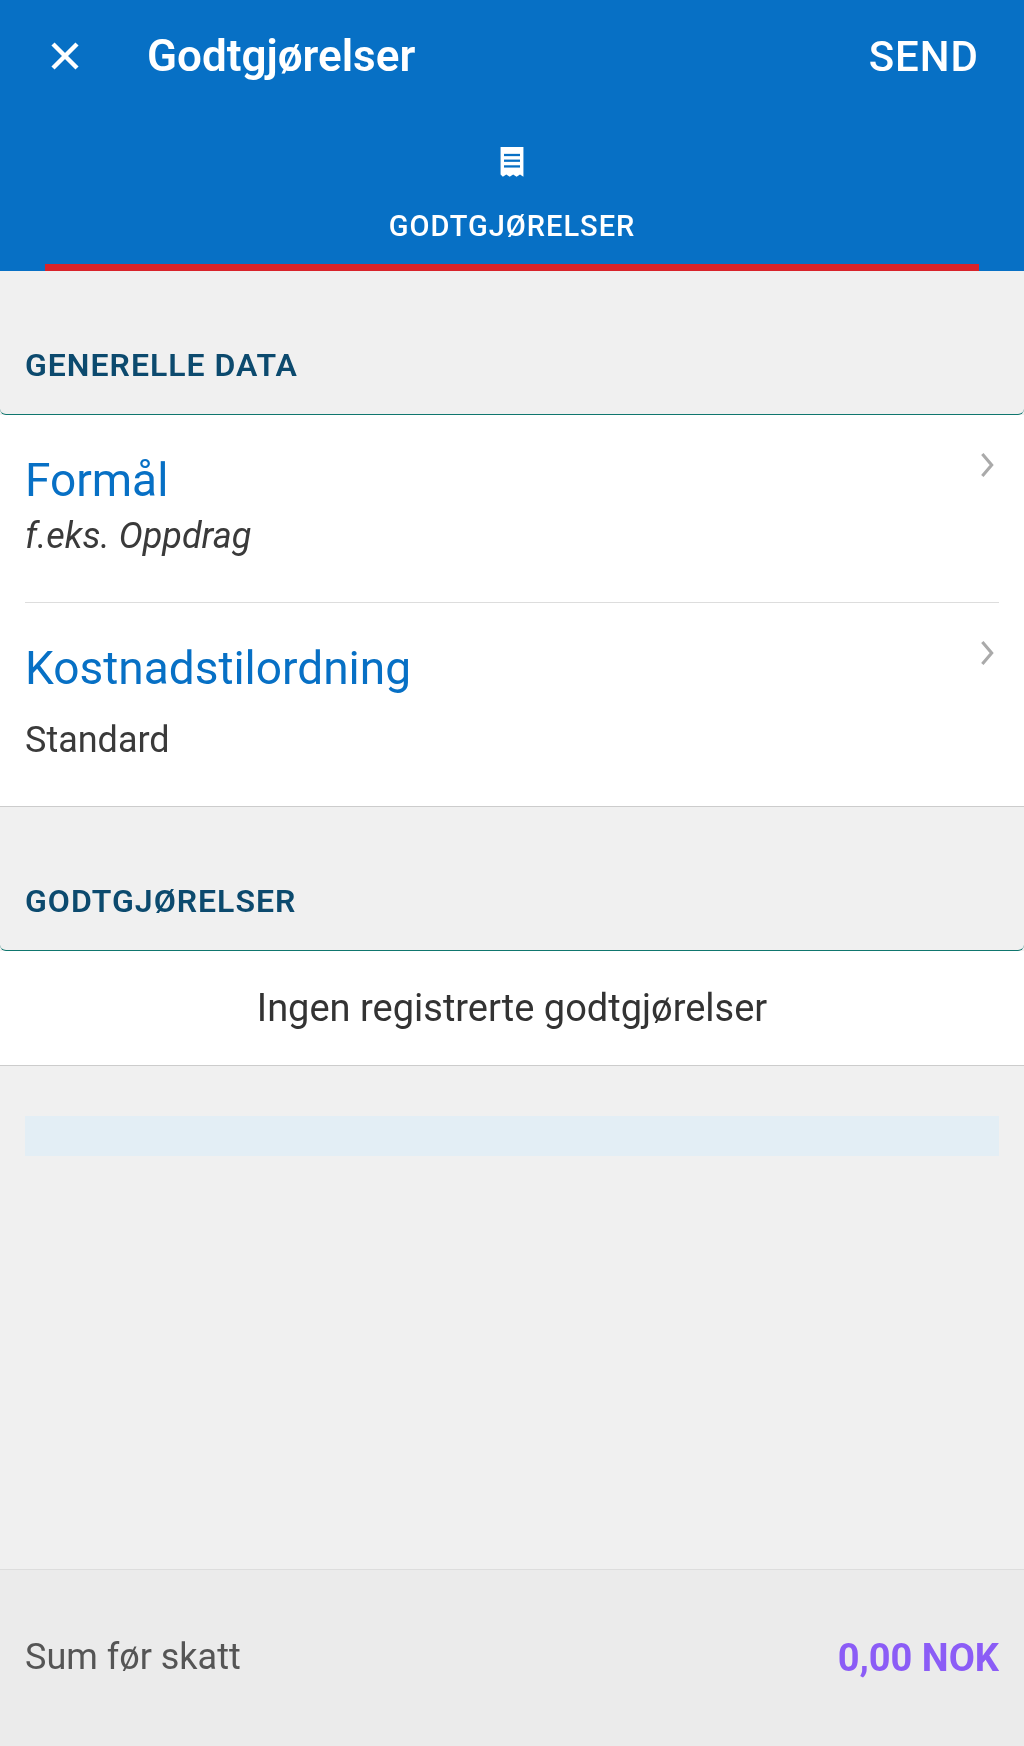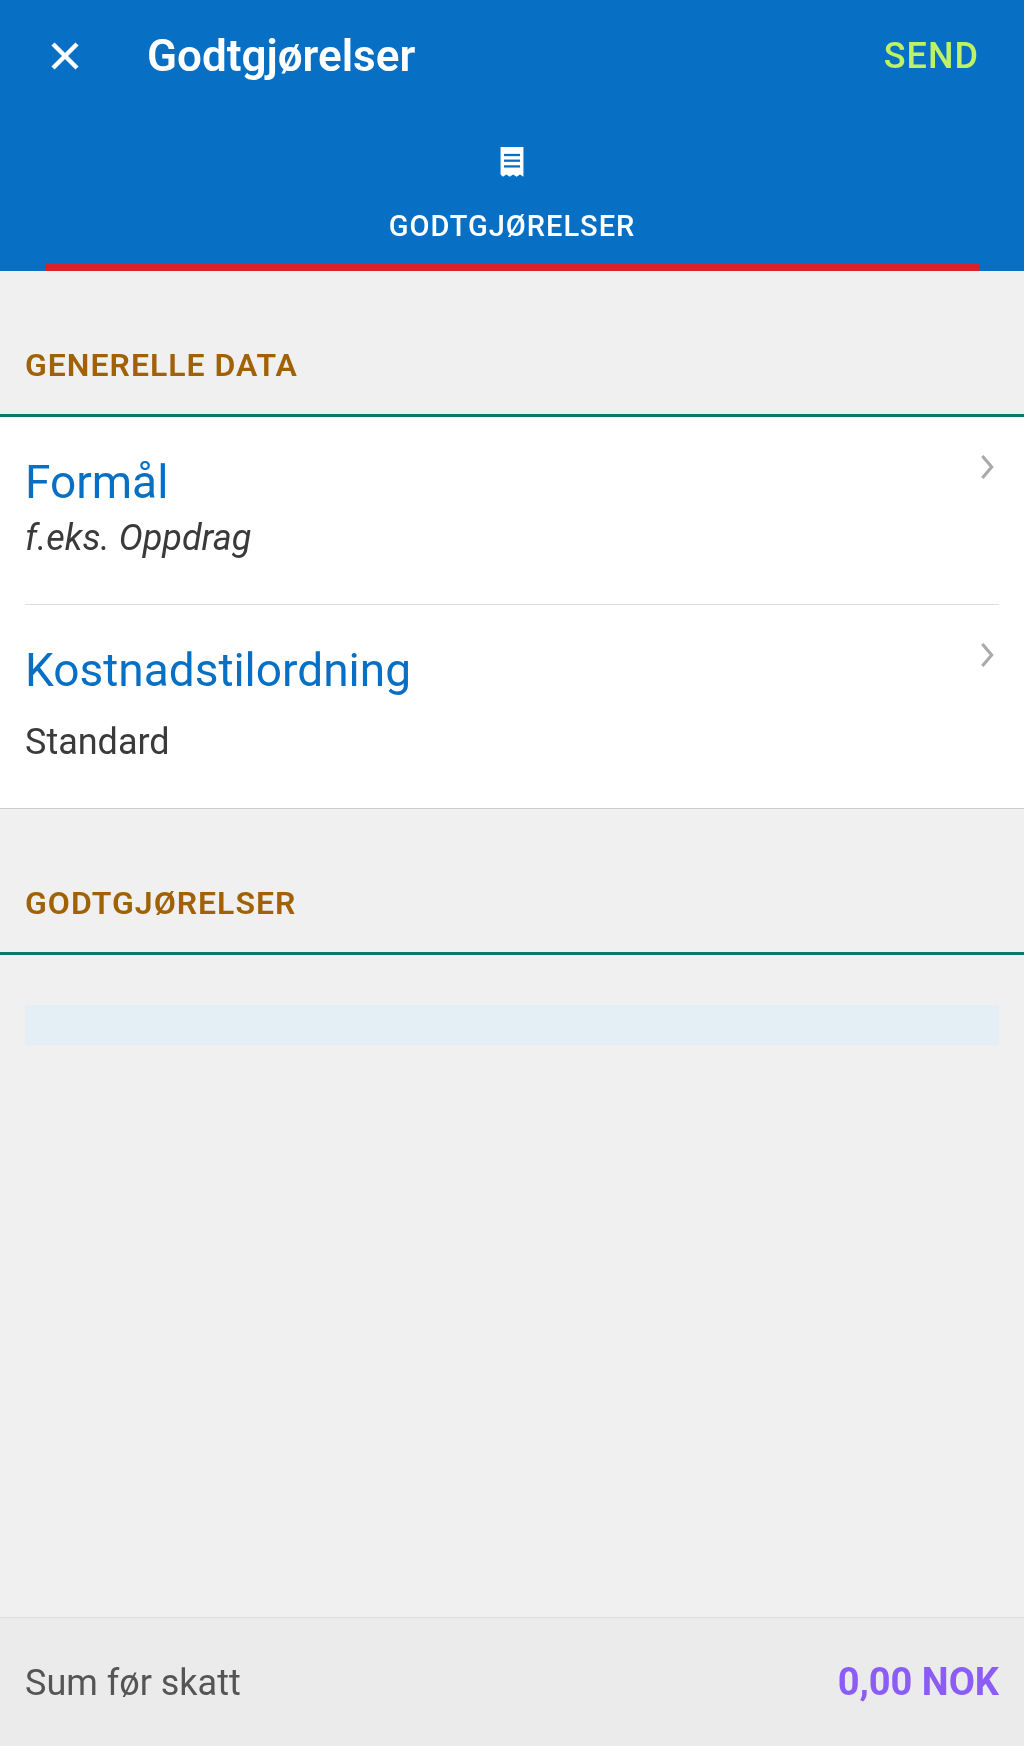--- a/index.html
+++ b/index.html
@@ -43,23 +43,23 @@
       height: 36px;
       stroke: white;
       stroke-width: 3;
     }
     .title {
       font-size: 44px;
       font-weight: 600;
       color: white;
     }
     .send-btn {
-      font-size: 36px;
+      font-size: 42px;
       font-weight: 500;
-      color: #bef264;
+      color: #ffffff;
       letter-spacing: 1px;
     }
     .tabs {
       display: flex;
     }
     .tab {
       flex: 1;
       display: flex;
       flex-direction: column;
       align-items: center;
@@ -96,23 +96,24 @@
     .tab.inactive .tab-icon {
       opacity: 0.75;
     }
     .content {
       background: #f0f0f0;
     }
     .section-header {
       padding: 75px 25px 30px 25px;
       font-size: 32px;
       font-weight: 600;
-      color: #a16207;
+      color: #0c4a6e;
       letter-spacing: 1px;
-      border-bottom: 3px solid #0f766e;
+      border-bottom: 1px solid #0f766e;
+      border-radius: 6px;
     }
     .list-section {
       background: white;
       border-bottom: 1px solid #ccc;
     }
     .list-item {
       padding: 38px 25px 45px 25px;
       display: flex;
       align-items: flex-start;
       justify-content: space-between;
@@ -163,24 +164,24 @@
       background: #e3eef5;
       height: 40px;
     }
     .footer {
       position: fixed;
       bottom: 0;
       left: 0;
       right: 0;
       width: 1024px;
       background: #ebebeb;
-      padding: 42px 25px;
+      padding: 66px 25px;
       display: flex;
       justify-content: space-between;
-      align-items: flex-end;
+      align-items: flex-start;
       border-top: 1px solid #ddd;
     }
     .footer-label {
       font-size: 36px;
       color: #555;
     }
     .footer-value {
       font-size: 38px;
       font-weight: 700;
       color: #8b5cf6;
@@ -241,20 +242,21 @@
       <div class="chevron">
         <svg width="16" height="28" viewBox="0 0 10 18" fill="none" stroke="#aaa" stroke-width="2">
             <path d="M2 2 L8 9 L2 16"></path>
           </svg>
       </div>
     </div>
   </div>
 
   <div class="section-header">GODTGJØRELSER</div>
 
+  <div class="empty-message">Ingen registrerte godtgjørelser</div>
 
   <div class="partial-row"></div>
 </div>
 
 <div class="footer">
   <div class="footer-label">Sum før skatt</div>
   <div class="footer-value">0,00 NOK</div>
 </div>
 
 </body></html>

